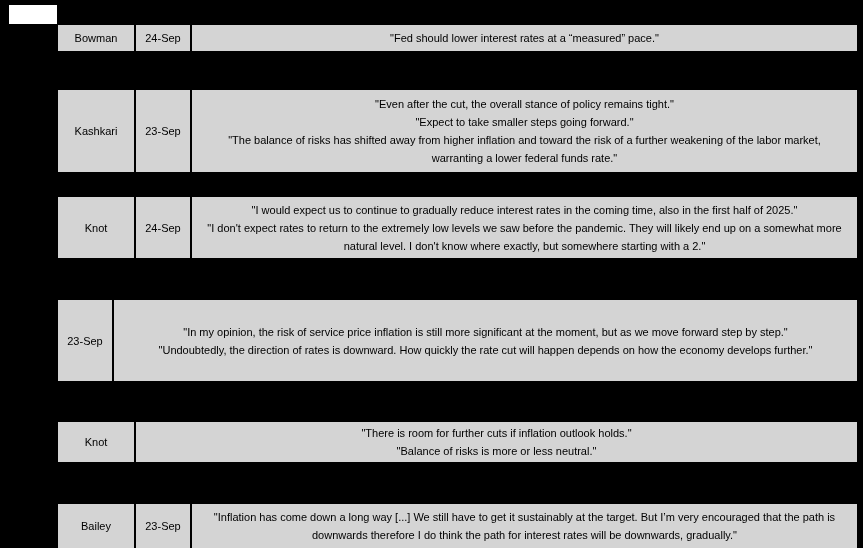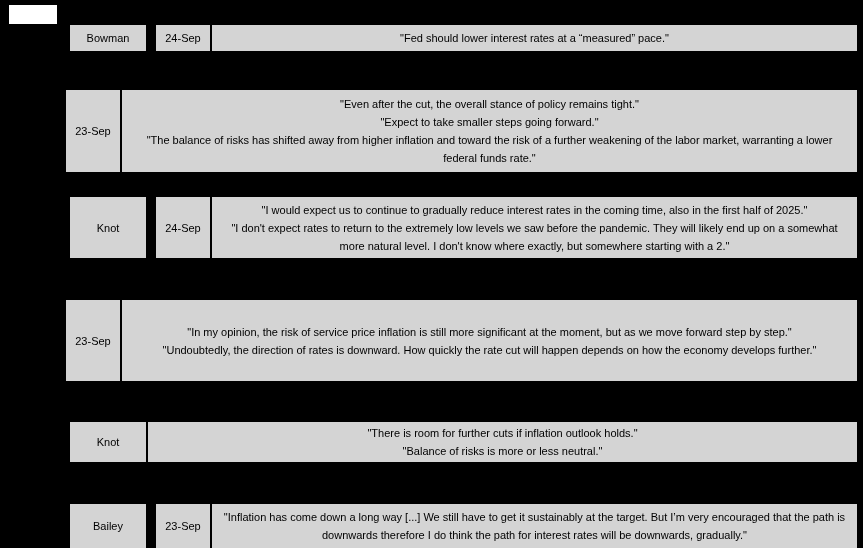--- a/index.html
+++ b/index.html
@@ -31,22 +31,22 @@
   .cell{
     background:#d4d4d4;
     color:#000000;
     font-size:11px;
     display:flex;
     align-items:center;
     justify-content:center;
     text-align:center;
     box-sizing:border-box;
   }
-  .name{width:76px;flex:0 0 76px;margin-left:12px;}
-  .date{width:54px;flex:0 0 54px;margin-left:8px;}
+  .name{width:76px;flex:0 0 76px;}
+  .date{width:54px;flex:0 0 54px;}
   .quote{
     flex:1 1 auto;
     flex-direction:column;
     padding:2px 10px;
     line-height:18px;
   }
   .qline{width:100%;}
   .r0{top:25px;height:26px;}
   .r1{top:90px;height:82px;}
   .r2{top:197px;height:61px;}
@@ -63,20 +63,21 @@
 
   <div class="row r0">
     <div class="cell name">Bowman</div>
     <div class="cell date">24-Sep</div>
     <div class="cell quote">
       <div class="qline">"Fed should lower interest rates at a “measured” pace."</div>
     </div>
   </div>
 
   <div class="row r1">
+    <div class="cell name">Kashkari</div>
     <div class="cell date">23-Sep</div>
     <div class="cell quote">
       <div class="qline">"Even after the cut, the overall stance of policy remains tight."</div>
       <div class="qline">"Expect to take smaller steps going forward."</div>
       <div class="qline">"The balance of risks has shifted away from higher inflation and toward the risk of a further weakening of the labor market, warranting a lower federal funds rate."</div>
     </div>
   </div>
 
   <div class="row r2">
     <div class="cell name">Knot</div>

